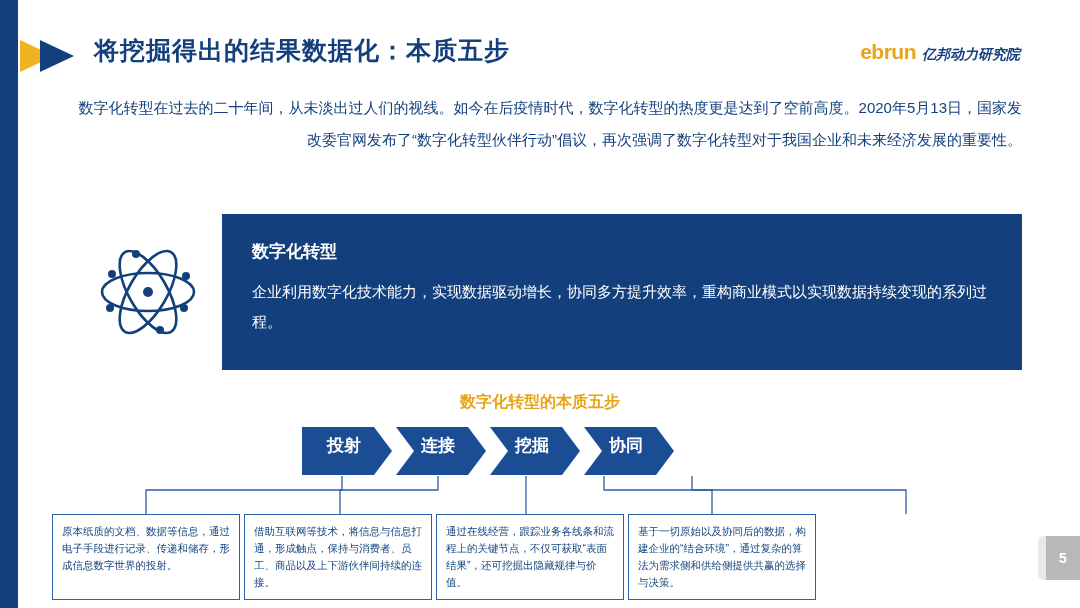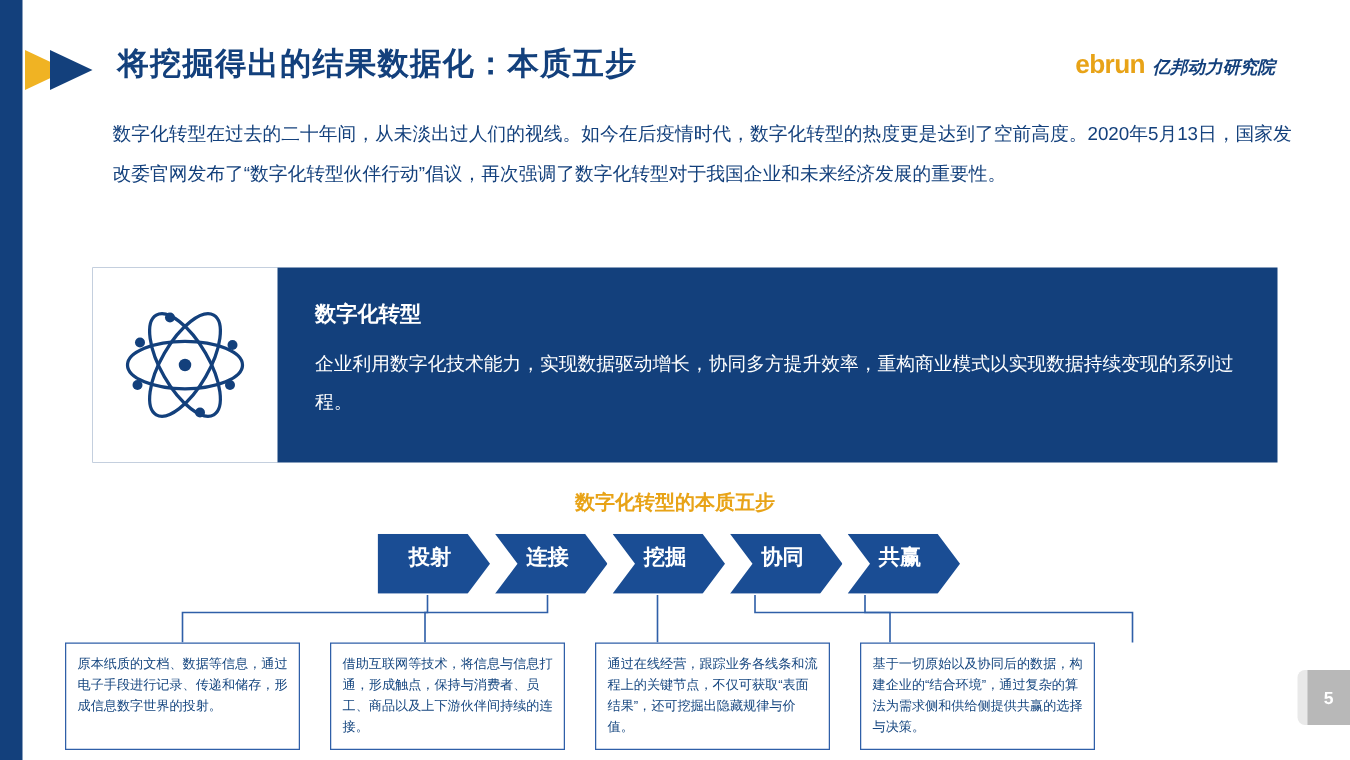--- a/index.html
+++ b/index.html
@@ -48,24 +48,25 @@
     font-size: 21px; font-weight: bold;
     color: #e8a317; letter-spacing: -0.5px;
   }
   .logo-sub {
     font-size: 14px; font-weight: bold;
     color: #13407c; font-style: italic; text-align: center;
   }
 
   
   .intro {
-    position: absolute; left: 90px; top: 92px;
+    position: absolute; left: 74px; top: 92px;
     width: 948px;
     font-size: 15px; line-height: 32px;
     color: #13407c;
+    text-align: right;
   }
 
   
   .def-band {
     position: absolute; left: 74px; top: 214px;
     width: 948px; height: 156px;
     background: #13407c;
     display: flex; align-items: stretch;
   }
   .def-icon-box {
@@ -121,21 +122,21 @@
   
   .connectors {
     position: absolute; left: 0; top: 470px;
     width: 1080px; height: 50px;
   }
 
   
   .desc-row {
     position: absolute; left: 52px; top: 514px;
     width: 984px;
-    display: flex; gap: 24px;
+    display: flex; gap: 4px;
   }
   .desc-box {
     width: 188px;
     min-height: 80px;
     border: 1px solid #2f5fa8;
     background: #ffffff;
     padding: 8px 9px;
     font-size: 10.5px;
     line-height: 17px;
     color: #14457f;
@@ -215,23 +216,20 @@
       </div>
     <div class="chev">
         <span>连接</span>
       </div>
     <div class="chev">
         <span>挖掘</span>
       </div>
     <div class="chev">
         <span>协同</span>
       </div>
-    <div class="chev">
-        <span>共赢</span>
-      </div>
   </div>
 
   <div class="connectors">
     <svg width="1080" height="50" viewBox="0 0 1080 50">
       <g stroke="#2f5fa8" stroke-width="1.3" fill="none">
 
         <path d="M342 6 L342 20 L146 20 L146 44"></path>
 
         <path d="M438 6 L438 20 L340 20 L340 44"></path>
 

